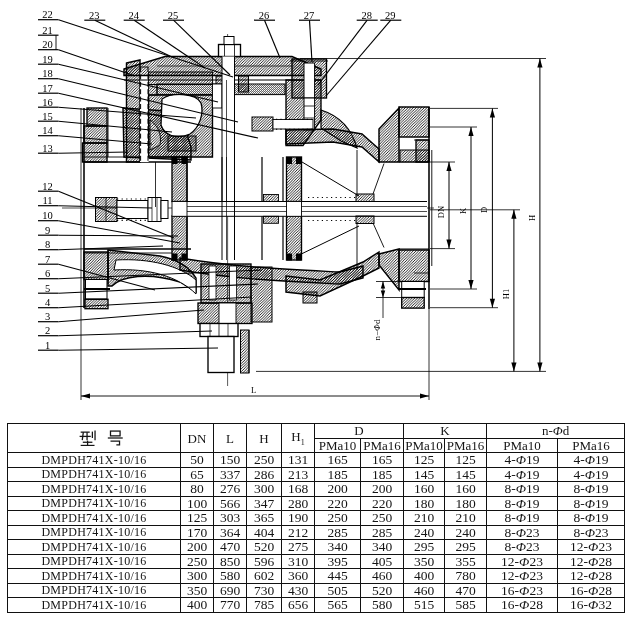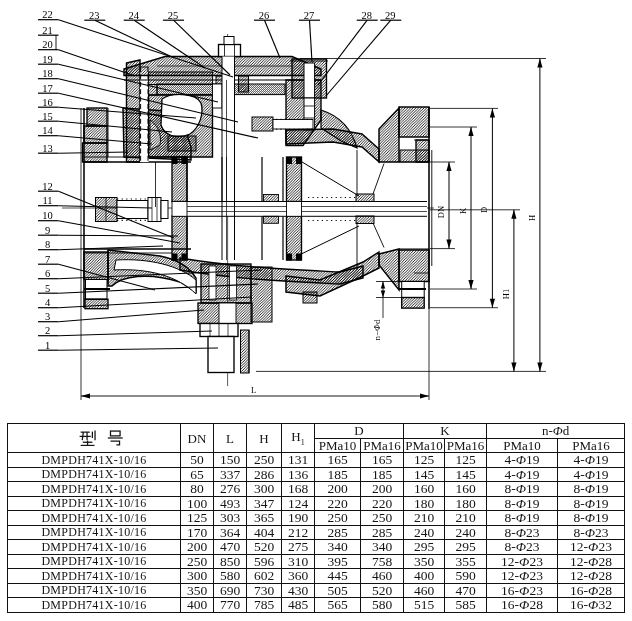--- a/index.html
+++ b/index.html
@@ -351,21 +351,21 @@
         <td>125</td>
         <td>125</td>
         <td>4-<span class="phi">Φ</span>19</td>
         <td>4-<span class="phi">Φ</span>19</td>
       </tr>
 <tr>
         <td class="m">DMPDH741X-10/16</td>
         <td>65</td>
         <td>337</td>
         <td>286</td>
-        <td>136</td>
+        <td>213</td>
         <td>185</td>
         <td>185</td>
         <td>145</td>
         <td>145</td>
         <td>4-<span class="phi">Φ</span>19</td>
         <td>4-<span class="phi">Φ</span>19</td>
       </tr>
 <tr>
         <td class="m">DMPDH741X-10/16</td>
         <td>80</td>
@@ -375,23 +375,23 @@
         <td>200</td>
         <td>200</td>
         <td>160</td>
         <td>160</td>
         <td>8-<span class="phi">Φ</span>19</td>
         <td>8-<span class="phi">Φ</span>19</td>
       </tr>
 <tr>
         <td class="m">DMPDH741X-10/16</td>
         <td>100</td>
-        <td>493</td>
+        <td>566</td>
         <td>347</td>
-        <td>124</td>
+        <td>280</td>
         <td>220</td>
         <td>220</td>
         <td>180</td>
         <td>180</td>
         <td>8-<span class="phi">Φ</span>19</td>
         <td>8-<span class="phi">Φ</span>19</td>
       </tr>
 <tr>
         <td class="m">DMPDH741X-10/16</td>
         <td>125</td>
@@ -431,36 +431,36 @@
         <td>8-<span class="phi">Φ</span>23</td>
         <td>12-<span class="phi">Φ</span>23</td>
       </tr>
 <tr>
         <td class="m">DMPDH741X-10/16</td>
         <td>250</td>
         <td>850</td>
         <td>596</td>
         <td>310</td>
         <td>395</td>
-        <td>758</td>
+        <td>405</td>
         <td>350</td>
         <td>355</td>
         <td>12-<span class="phi">Φ</span>23</td>
         <td>12-<span class="phi">Φ</span>28</td>
       </tr>
 <tr>
         <td class="m">DMPDH741X-10/16</td>
         <td>300</td>
         <td>580</td>
         <td>602</td>
         <td>360</td>
         <td>445</td>
         <td>460</td>
         <td>400</td>
-        <td>590</td>
+        <td>780</td>
         <td>12-<span class="phi">Φ</span>23</td>
         <td>12-<span class="phi">Φ</span>28</td>
       </tr>
 <tr>
         <td class="m">DMPDH741X-10/16</td>
         <td>350</td>
         <td>690</td>
         <td>730</td>
         <td>430</td>
         <td>505</td>
@@ -468,21 +468,21 @@
         <td>460</td>
         <td>470</td>
         <td>16-<span class="phi">Φ</span>23</td>
         <td>16-<span class="phi">Φ</span>28</td>
       </tr>
 <tr>
         <td class="m">DMPDH741X-10/16</td>
         <td>400</td>
         <td>770</td>
         <td>785</td>
-        <td>485</td>
+        <td>656</td>
         <td>565</td>
         <td>580</td>
         <td>515</td>
         <td>585</td>
         <td>16-<span class="phi">Φ</span>28</td>
         <td>16-<span class="phi">Φ</span>32</td>
       </tr>
 </tbody>
   </table>
 

